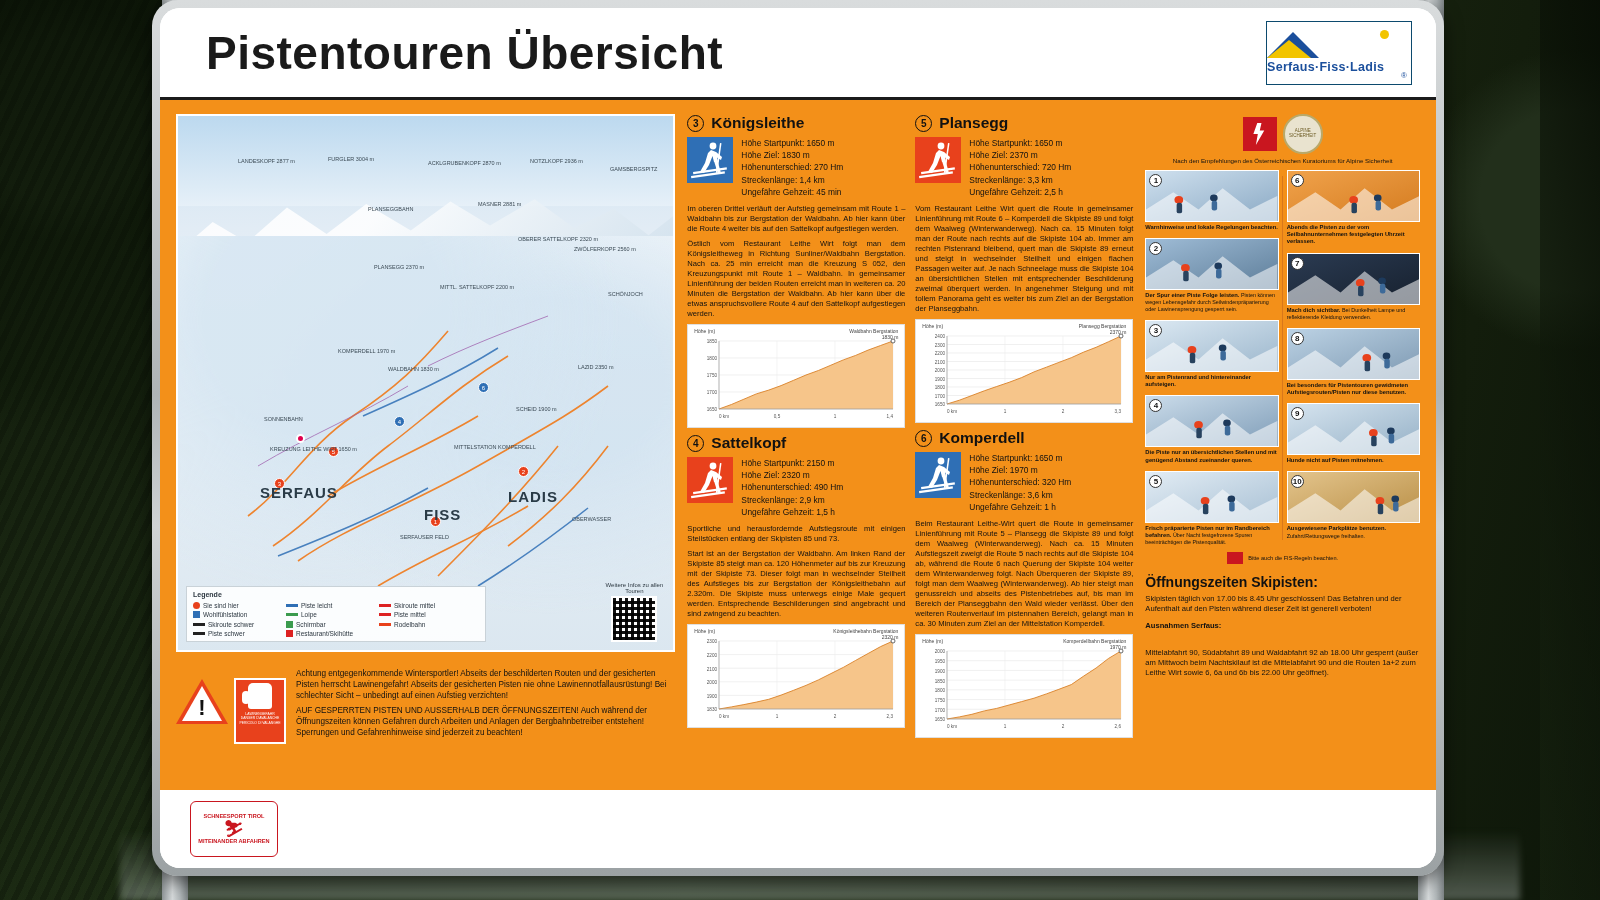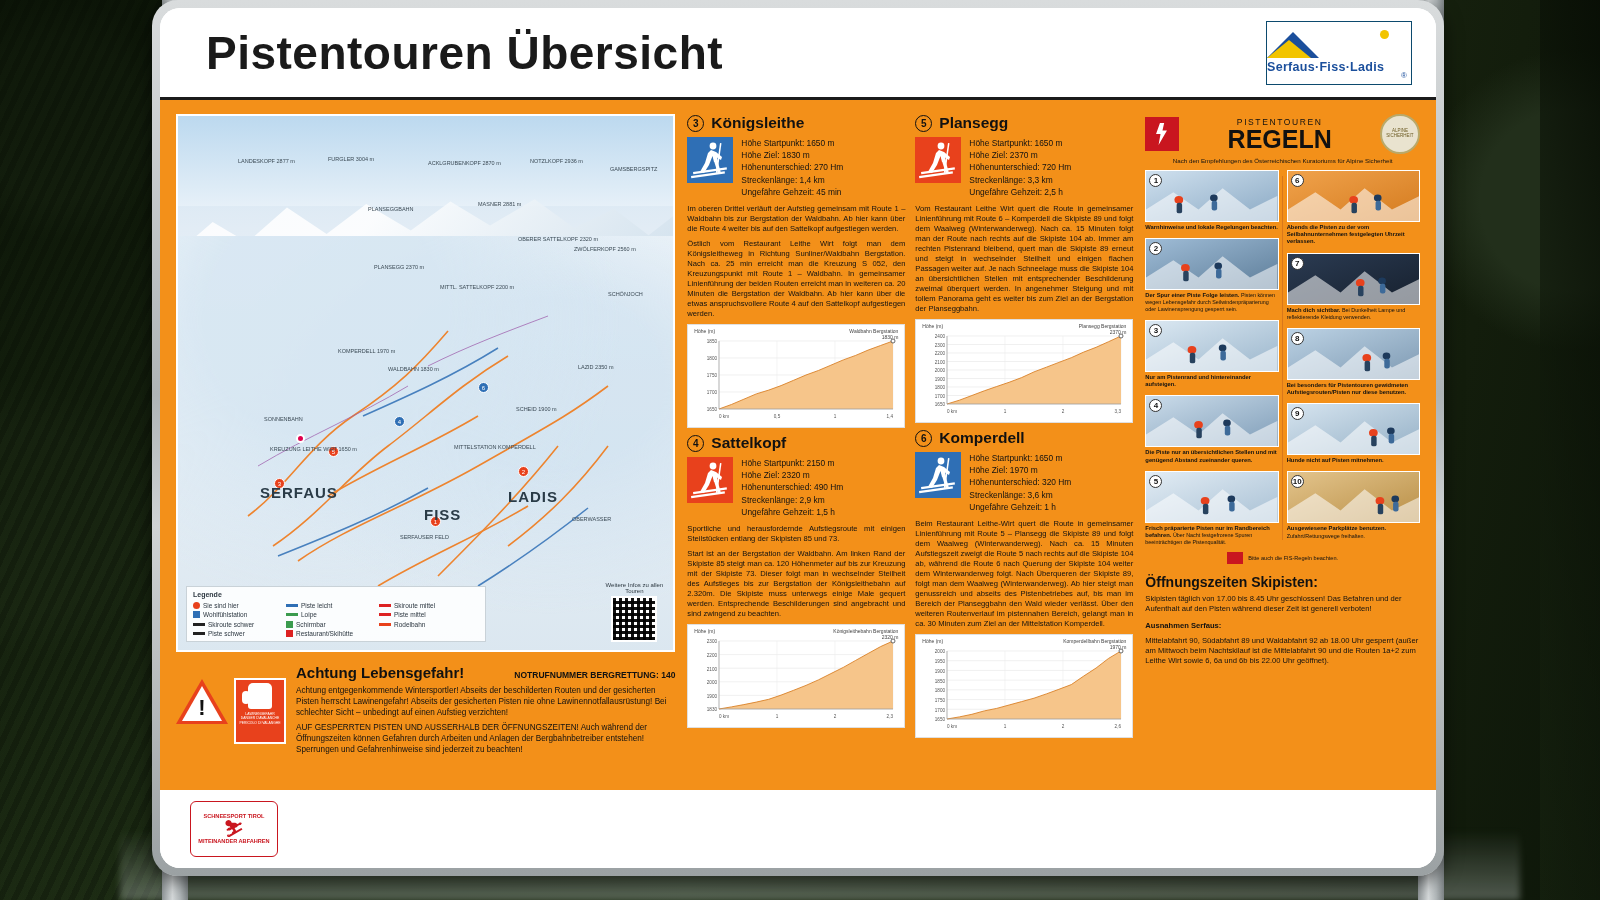--- a/index.html
+++ b/index.html
@@ -424,24 +424,20 @@
                 <span>!</span>
               </div>
               <div class="avalanche">
                 <div class="hand"></div>
                 <div class="ltxt">LAWINENGEFAHR
 DANGER D'AVALANCHE
 PERICOLO DI VALANGHE</div>
               </div>
             </div>
             <div class="danger-txt">
-              <div class="dt-row">
-                <h3>Achtung Lebensgefahr!</h3>
-                <div class="notruf">NOTRUFNUMMER BERGRETTUNG: 140</div>
-              </div>
               <p>Achtung entgegenkommende Wintersportler! Abseits der beschilderten Routen und der gesicherten Pisten herrscht Lawinengefahr! Abseits der gesicherten Pisten nie ohne Lawinennotfallausrüstung! Bei schlechter Sicht – unbedingt auf einen Aufstieg verzichten!</p>
               <p>AUF GESPERRTEN PISTEN UND AUSSERHALB DER ÖFFNUNGSZEITEN! Auch während der Öffnungszeiten können Gefahren durch Arbeiten und Anlagen der Bergbahnbetreiber entstehen! Sperrungen und Gefahrenhinweise sind jederzeit zu beachten!</p>
             </div>
           </div>
         </div>
 
         <div class="routes">
           <div class="rcol" id="routes-col-0">
               <div class="rblock">
                 <div class="rhead">
@@ -702,24 +698,20 @@
                     <line x1="26" y1="80" x2="200" y2="80" stroke="#999" stroke-width="0.7"></line>
                   </svg>
                 </div>
               </div>
             </div>
         </div>
 
         <div class="col-rules">
           <div class="rules-head">
             <div class="badge"></div>
-            <div class="rh-txt">
-              <div class="rh-small">PISTENTOUREN</div>
-              <div class="rh-big">REGELN</div>
-            </div>
             <div class="seal">ALPINE SICHERHEIT</div>
           </div>
           <div class="rules-sub">Nach den Empfehlungen des Österreichischen Kuratoriums für Alpine Sicherheit</div>
 
           <div class="rules-grid">
             <div class="rcolumn left-col" id="rules-col-0">
                 <div class="rule">
                   <div class="pic">
                     <div class="num">1</div>
                     <div class="scene" style="background:linear-gradient(160deg,#cfe0ee,#8aa9c4);"><svg width="100%" height="100%" viewBox="0 0 120 52" preserveAspectRatio="none">
@@ -855,21 +847,21 @@
           </div>
 
           <div class="fis-note">
             <div class="fisbox"></div>
             <span>Bitte auch die FIS-Regeln beachten.</span>
           </div>
 
           <div class="opening">
             <h3>Öffnungszeiten Skipisten:</h3>
             <p>Skipisten täglich von 17.00 bis 8.45 Uhr geschlossen! Das Befahren und der Aufenthalt auf den Pisten während dieser Zeit ist generell verboten!</p>
-            <p style="margin-bottom:5px"><b>Ausnahmen Serfaus:</b></p>
+            <p style="margin-bottom:17px"><b>Ausnahmen Serfaus:</b></p>
             <p>Mittelabfahrt 90, Südabfahrt 89 und Waldabfahrt 92 ab 18.00 Uhr gesperrt (außer am Mittwoch beim Nachtskilauf ist die Mittelabfahrt 90 und die Routen 1a+2 zum Leithe Wirt sowie 6, 6a und 6b bis 22.00 Uhr geöffnet).</p>
           </div>
         </div>
       </div>
 
       <div class="footer">
         <div class="f-badge">
           <span>SCHNEESPORT TIROL</span>
           <span class="ski">⛷</span>
           <span>MITEINANDER ABFAHREN</span>

